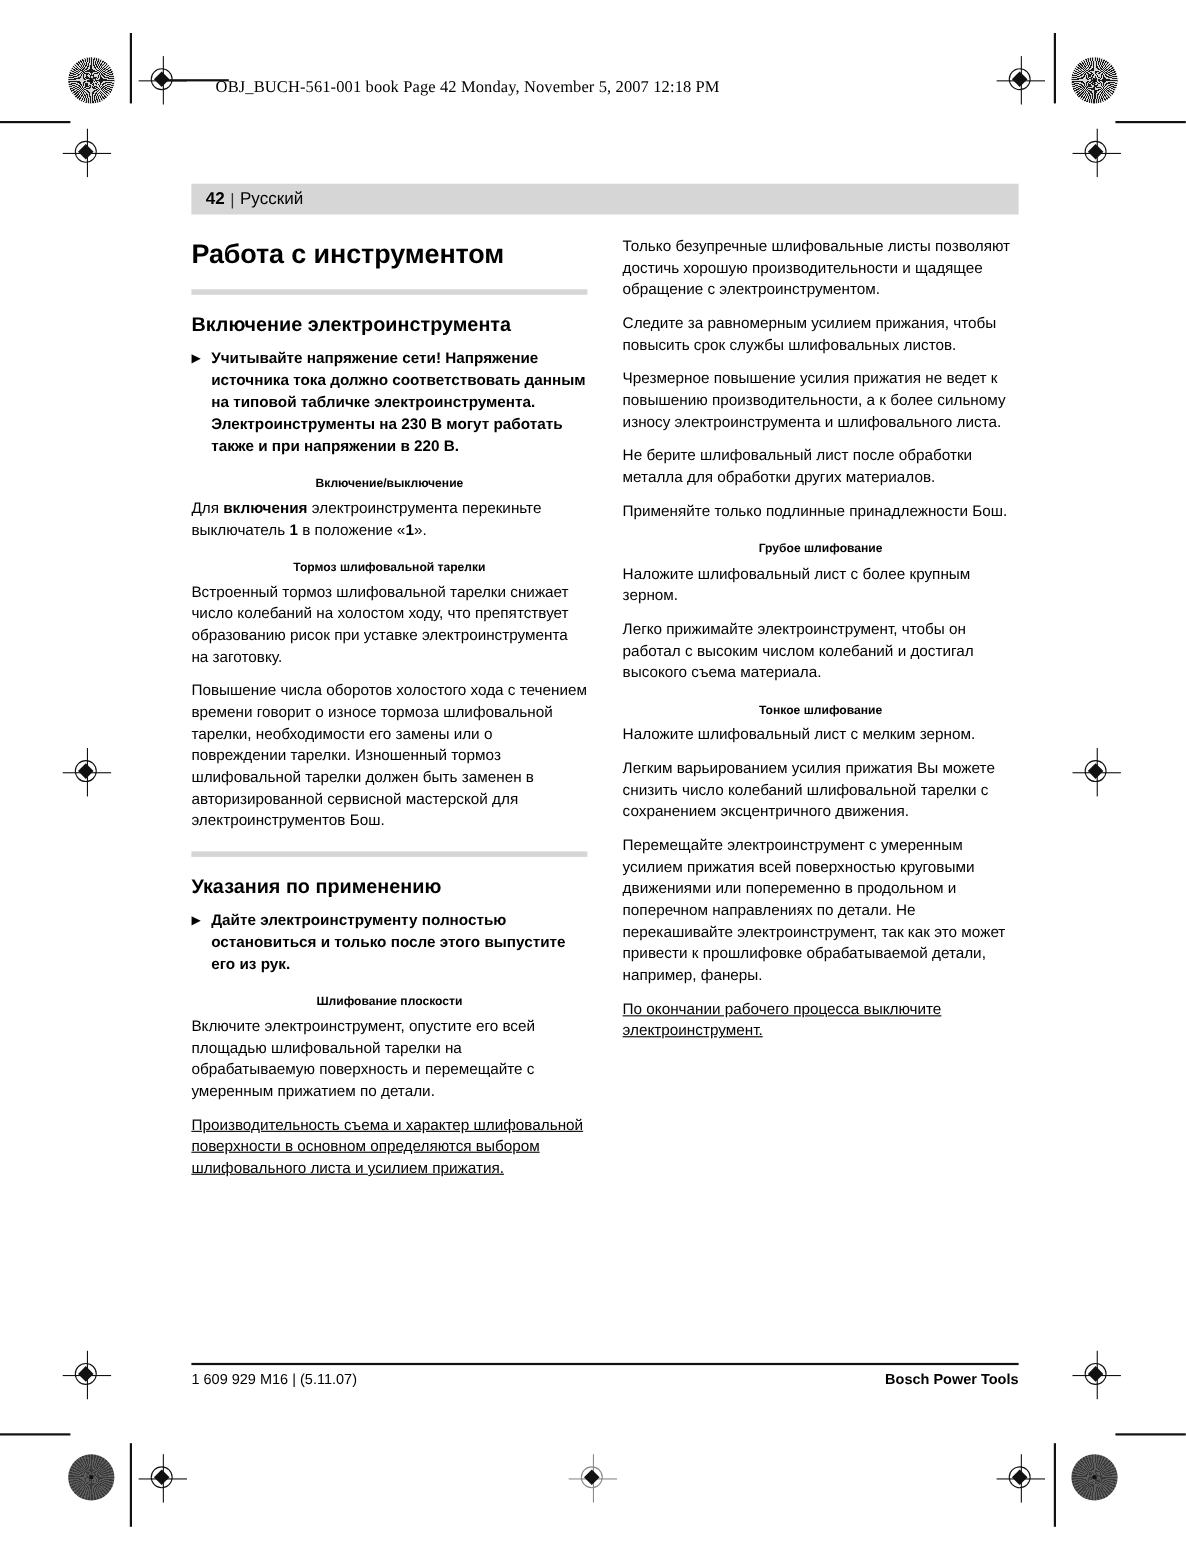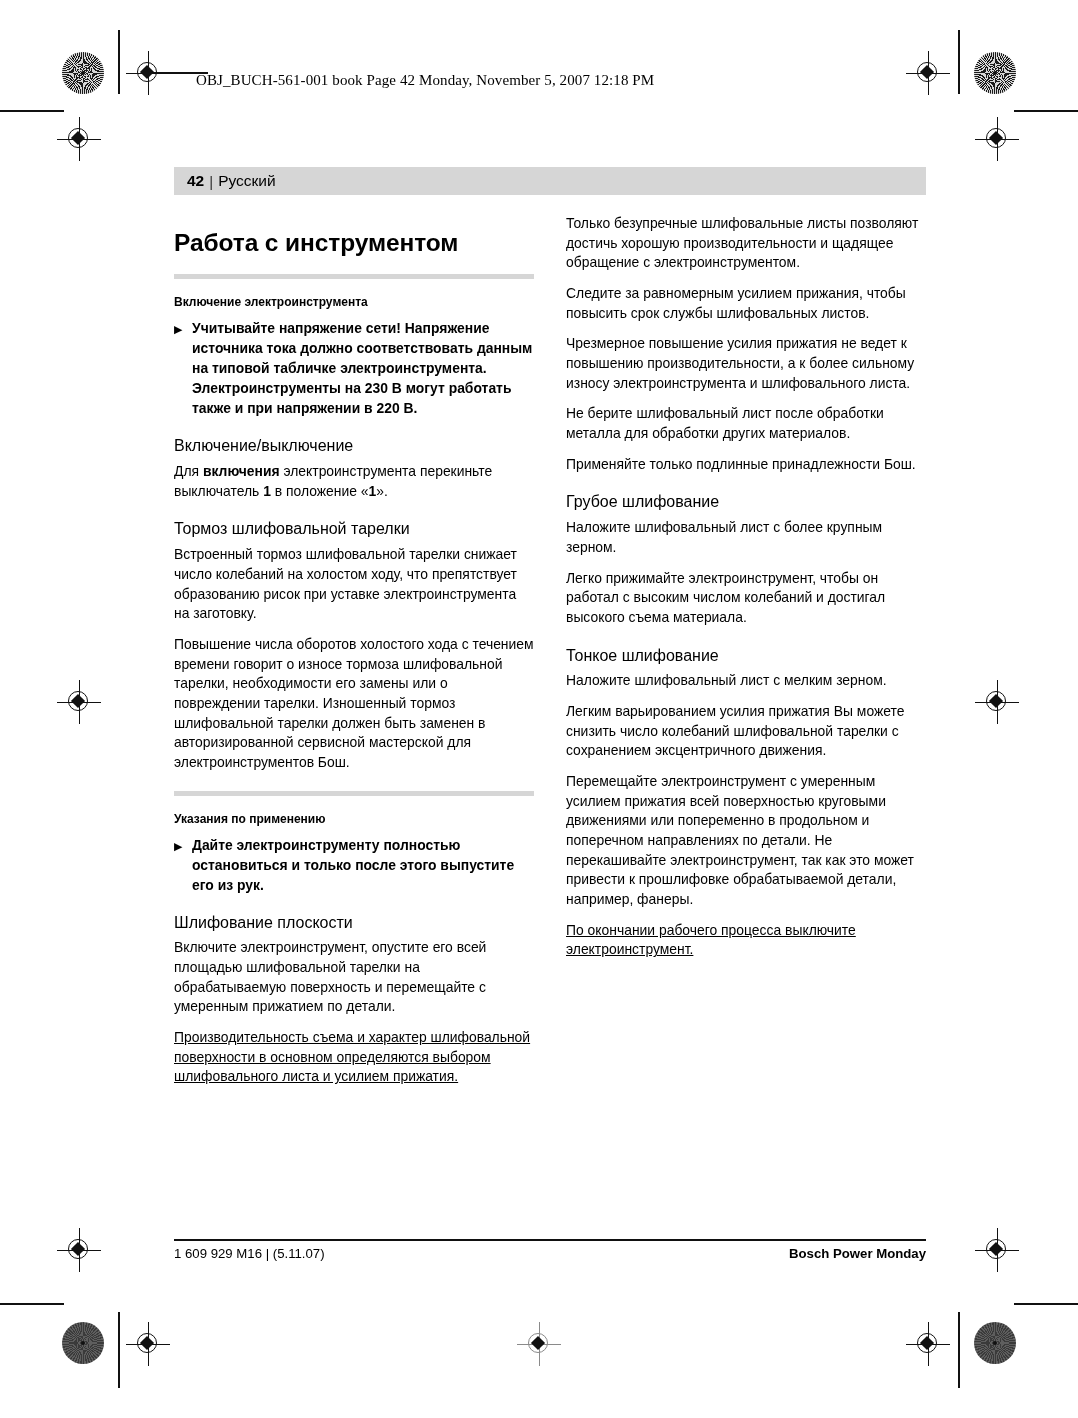--- a/index.html
+++ b/index.html
@@ -137,44 +137,45 @@
     gap: 0;
   }
   .col {
     width: 360px;
   }
   .col.left { margin-right: 32px; }
 
   h1.chapter {
     font-size: 24.5px;
     font-weight: bold;
-    margin: 15px 0 6px 0;
+    margin: 4px 0 6px 0;
     letter-spacing: -0.1px;
     line-height: 1.15;
   }
 
   .rule {
     height: 5px;
     background: #d6d6d6;
     margin: 17px 0 9px 0;
   }
   .rule.tight { margin: 18px 0 9px 0; }
 
   h2.sect {
-    font-size: 12px;
+    font-size: 18px;
     font-weight: bold;
     margin: 16px 0 8px 0;
     line-height: 1.25;
   }
 
   h3.sub {
-    font-size: 16px;
-    font-weight: normal;
+    font-size: 11px;
+    font-weight: bold;
     margin: 18px 0 5px 0;
     line-height: 1.3;
+    text-align: center;
   }
 
   p.body {
     font-size: 13.9px;
     line-height: 1.415;
     margin: 0 0 11px 0;
     text-align: left;
   }
   p.body:last-child { margin-bottom: 0; text-decoration: underline; }
 
@@ -369,16 +370,16 @@
       <p class="body">Легким варьированием усилия прижатия Вы можете снизить число колебаний шлифовальной тарелки с сохранением эксцентричного движения.</p>
       <p class="body">Перемещайте электроинструмент с умеренным усилием прижатия всей поверхностью круговыми движениями или попеременно в продольном и поперечном направлениях по детали. Не перекашивайте электроинструмент, так как это может привести к прошлифовке обрабатываемой детали, например, фанеры.</p>
       <p class="body">По окончании рабочего процесса выключите электроинструмент.</p>
     </div>
   </div>
 
   <div class="footer">
     <div class="fline"></div>
     <div class="frow">
       <span class="fleft">1 609 929 M16 | (5.11.07)</span>
-      <span class="fright">Bosch Power Monday</span>
+      <span class="fright">Bosch Power Tools</span>
     </div>
   </div>
 </div>
 
 </body></html>

